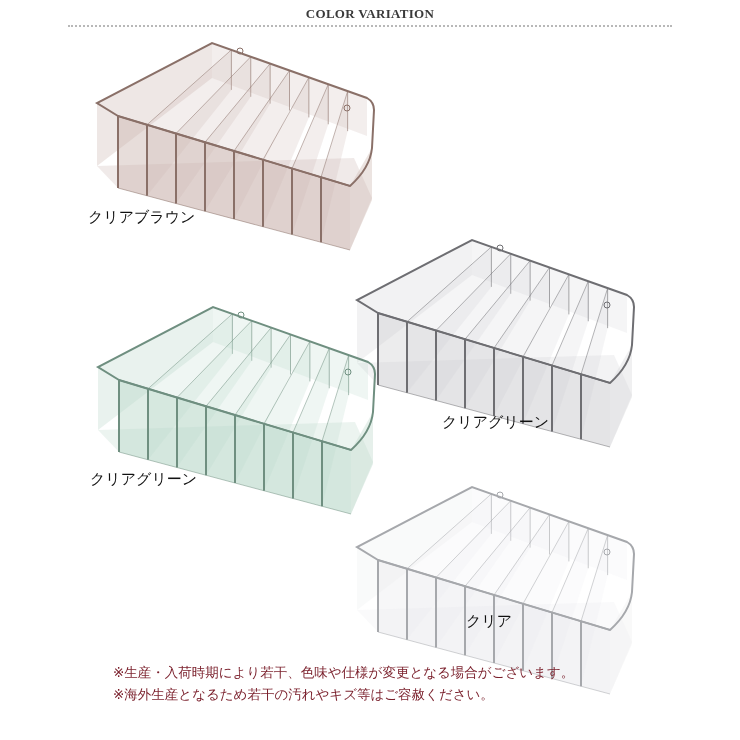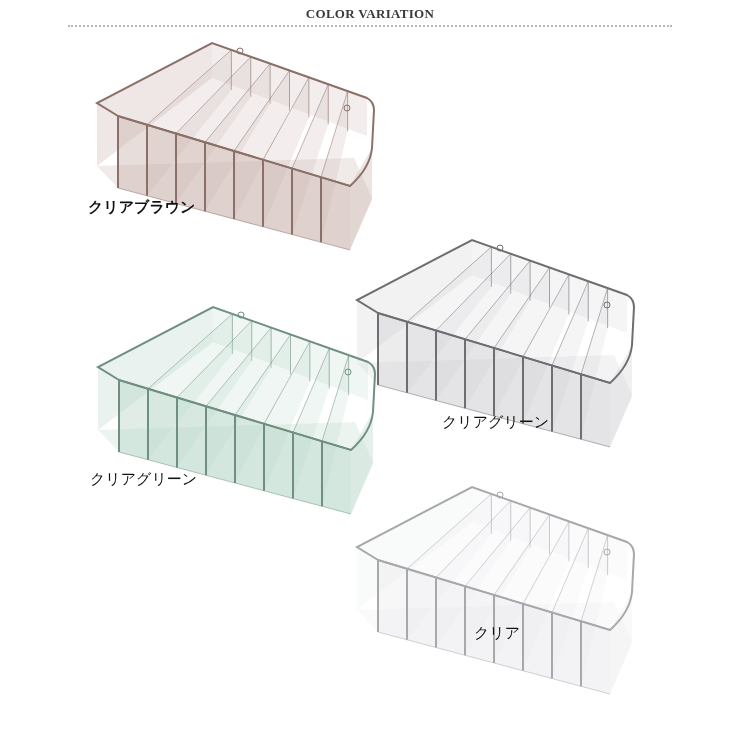--- a/index.html
+++ b/index.html
@@ -70,21 +70,21 @@
       <line x1="229" y1="139.25" x2="229" y2="204.25" stroke="#8a7068" stroke-width="2"></line>
       <line x1="229" y1="139.25" x2="255.625" y2="53.125" stroke="#8a7068" stroke-width="1" stroke-opacity="0.5"></line>
       <line x1="255.625" y1="53.125" x2="255.625" y2="93.125" stroke="#8a7068" stroke-width="1" stroke-opacity="0.6"></line>
       <path d="M26,78 L5,65 L120,5 L275,60 Q282,64 282,72 L280,110 Q278,130 258,148 Z" fill="none" stroke="#8a7068" stroke-width="2"></path>
       <line x1="26" y1="78" x2="258" y2="148" stroke="#8a7068" stroke-width="1.5"></line>
       <line x1="26" y1="78" x2="26" y2="150" stroke="#8a7068" stroke-width="2"></line>
       <line x1="26" y1="150" x2="258" y2="212" stroke="#8a7068" stroke-width="1" stroke-opacity="0.5"></line>
       <circle cx="148" cy="13" r="3" fill="none" stroke="#8a7068" stroke-width="1"></circle>
       <circle cx="255" cy="70" r="3" fill="none" stroke="#8a7068" stroke-width="1"></circle>
     </svg>
-  <div class="product-label" style="left:-4px; top:160px;font-weight:bold;">クリアブラウン</div>
+  <div class="product-label" style="left:-4px; top:170px;">クリアブラウン</div>
 </div>
 
 <div class="product" style="left:352px; top:235px; width:310px; height:210px;">
   <svg class="box" width="310" height="210">
       <polygon points="5,128 26,150 258,212 280,160 262,120" fill="#c8c8cc" fill-opacity="0.21"></polygon>
       <polygon points="120,5 275,60 275,98 120,40" fill="#c8c8cc" fill-opacity="0.175"></polygon>
       <polygon points="120,5 5,65 5,128 120,40" fill="#c8c8cc" fill-opacity="0.24499999999999997"></polygon>
       <polygon points="26,78 258,148 258,212 26,150" fill="#c8c8cc" fill-opacity="0.35"></polygon>
       <polygon points="258,148 280,110 280,162 258,212" fill="#c8c8cc" fill-opacity="0.27999999999999997"></polygon>
       <polygon points="55,86.75 139.375,11.875 139.375,51.875 55,157.75" fill="#c8c8cc" fill-opacity="0.175"></polygon>
@@ -205,17 +205,19 @@
       <line x1="229" y1="139.25" x2="229" y2="204.25" stroke="#a6a8ac" stroke-width="2"></line>
       <line x1="229" y1="139.25" x2="255.625" y2="53.125" stroke="#a6a8ac" stroke-width="1" stroke-opacity="0.5"></line>
       <line x1="255.625" y1="53.125" x2="255.625" y2="93.125" stroke="#a6a8ac" stroke-width="1" stroke-opacity="0.6"></line>
       <path d="M26,78 L5,65 L120,5 L275,60 Q282,64 282,72 L280,110 Q278,130 258,148 Z" fill="none" stroke="#a6a8ac" stroke-width="2"></path>
       <line x1="26" y1="78" x2="258" y2="148" stroke="#a6a8ac" stroke-width="1.5"></line>
       <line x1="26" y1="78" x2="26" y2="150" stroke="#a6a8ac" stroke-width="2"></line>
       <line x1="26" y1="150" x2="258" y2="212" stroke="#a6a8ac" stroke-width="1" stroke-opacity="0.5"></line>
       <circle cx="148" cy="13" r="3" fill="none" stroke="#a6a8ac" stroke-width="1"></circle>
       <circle cx="255" cy="70" r="3" fill="none" stroke="#a6a8ac" stroke-width="1"></circle>
     </svg>
-  <div class="product-label" style="left:114px; top:142px;padding-left:8px;">クリア</div>
+  <div class="product-label" style="left:114px; top:130px;">クリア</div>
 </div>
 
 <div class="notes">
+  <div class="note" style="color: rgb(122, 31, 43);">※生産・入荷時期により若干、色味や仕様が変更となる場合がございます。</div>
+  <div class="note" style="color: rgb(122, 31, 43);">※海外生産となるため若干の汚れやキズ等はご容赦ください。</div>
 </div>
 
 </body></html>

